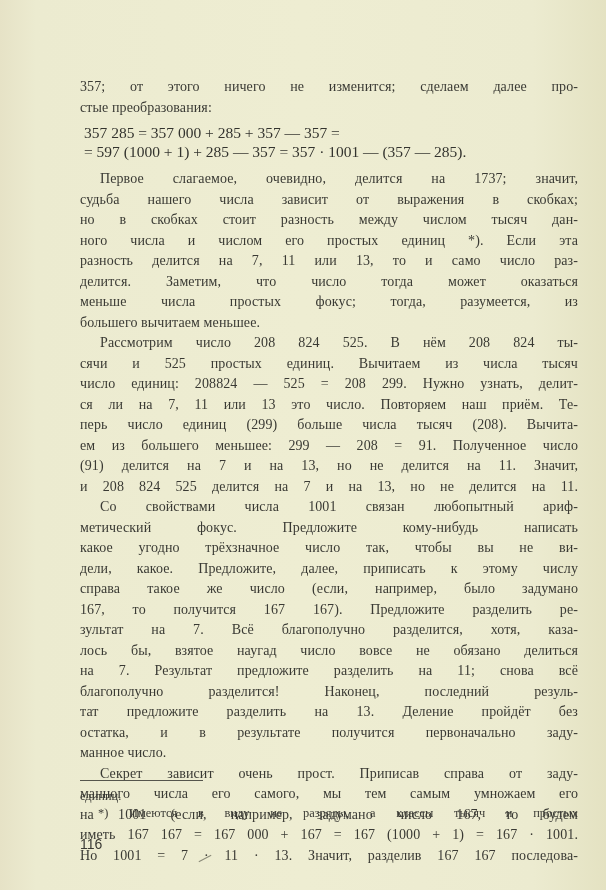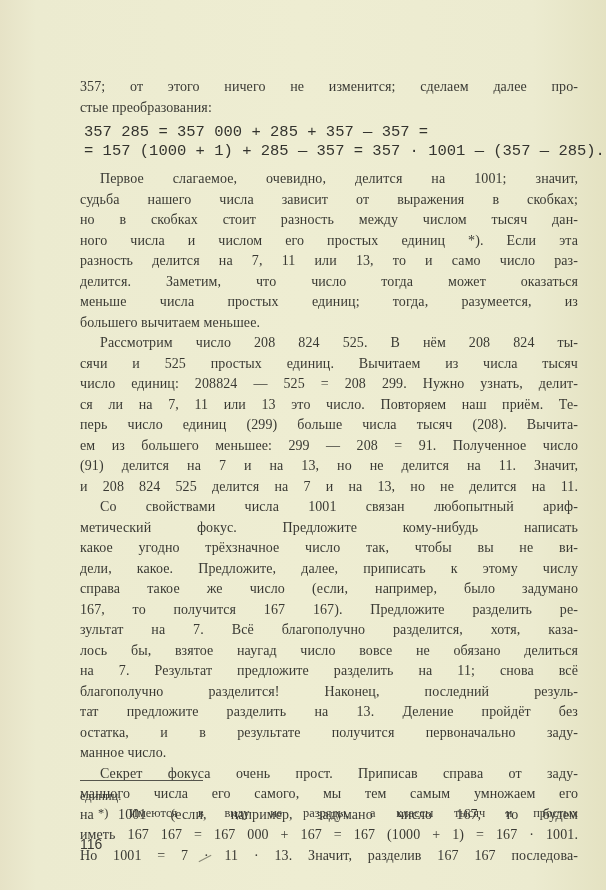--- a/index.html
+++ b/index.html
@@ -15,21 +15,21 @@
     }
     .line {
       font-size: 14px; line-height: 20.5px; height: 20.5px;
       white-space: nowrap;
       text-align: justify; text-align-last: justify;
       letter-spacing: 0.1px;
     }
     .line.last { text-align-last: left; }
     .line.indent { padding-left: 20px; }
     .formula {
-      font-family: Liberation Mono, monospace;
+      font-family: Liberation Serif, serif;
       font-size: 15.5px; line-height: 19px; height: 19px; white-space: nowrap;
       padding-left: 4px; color: #33332e;
     }
     .formula-block { margin: 5px 0 8px 0; }
     .footnote-rule {
       position: absolute; left: 80px; top: 780px; width: 123px; height: 0;
       border-top: 1px solid #55554c;
     }
     .footnote {
       position: absolute; left: 80px; top: 788px; width: 498px;
@@ -49,31 +49,31 @@
   </style>
 </head>
 <body>
 
 <div class="page">
   <div class="line">357; от этого ничего не изменится; сделаем далее про-</div>
   <div class="line last">стые преобразования:</div>
 
   <div class="formula-block">
     <div class="formula">357 285 = 357 000 + 285 + 357 — 357 =</div>
-    <div class="formula">= 157 (1000 + 1) + 285 — 357 = 357 · 1001 — (357 — 285).</div>
+    <div class="formula">= 597 (1000 + 1) + 285 — 357 = 357 · 1001 — (357 — 285).</div>
   </div>
 
   <div>
-    <div class="line indent">Первое слагаемое, очевидно, делится на 1001; значит,</div>
+    <div class="line indent">Первое слагаемое, очевидно, делится на 1737; значит,</div>
     <div class="line">судьба нашего числа зависит от выражения в скобках;</div>
     <div class="line">но в скобках стоит разность между числом тысяч дан-</div>
     <div class="line">ного числа и числом его простых единиц *). Если эта</div>
     <div class="line">разность делится на 7, 11 или 13, то и само число раз-</div>
     <div class="line">делится. Заметим, что число тогда может оказаться</div>
-    <div class="line">меньше числа простых единиц; тогда, разумеется, из</div>
+    <div class="line">меньше числа простых фокус; тогда, разумеется, из</div>
     <div class="line last">большего вычитаем меньшее.</div>
   </div>
 
   <div>
     <div class="line indent">Рассмотрим число 208 824 525. В нём 208 824 ты-</div>
     <div class="line">сячи и 525 простых единиц. Вычитаем из числа тысяч</div>
     <div class="line">число единиц: 208824 — 525 = 208 299. Нужно узнать, делит-</div>
     <div class="line">ся ли на 7, 11 или 13 это число. Повторяем наш приём. Те-</div>
     <div class="line">перь число единиц (299) больше числа тысяч (208). Вычита-</div>
     <div class="line">ем из большего меньшее: 299 — 208 = 91. Полученное число</div>
@@ -91,21 +91,21 @@
     <div class="line">зультат на 7. Всё благополучно разделится, хотя, каза-</div>
     <div class="line">лось бы, взятое наугад число вовсе не обязано делиться</div>
     <div class="line">на 7. Результат предложите разделить на 11; снова всё</div>
     <div class="line">благополучно разделится! Наконец, последний резуль-</div>
     <div class="line">тат предложите разделить на 13. Деление пройдёт без</div>
     <div class="line">остатка, и в результате получится первоначально заду-</div>
     <div class="line last">манное число.</div>
   </div>
 
   <div>
-    <div class="line indent">Секрет фокуса очень прост. Приписав справа от заду-</div>
+    <div class="line indent">Секрет зависит очень прост. Приписав справа от заду-</div>
     <div class="line">манного числа его самого, мы тем самым умножаем его</div>
     <div class="line">на 1001 (если, например, задумано число 167, то будем</div>
     <div class="line">иметь 167 167 = 167 000 + 167 = 167 (1000 + 1) = 167 · 1001.</div>
     <div class="line">Но 1001 = 7 · 11 · 13. Значит, разделив 167 167 последова-</div>
   </div>
 </div>
 
 <div class="footnote-rule"></div>
 <div class="footnote">
   <div class="fline last">единиц.</div>

